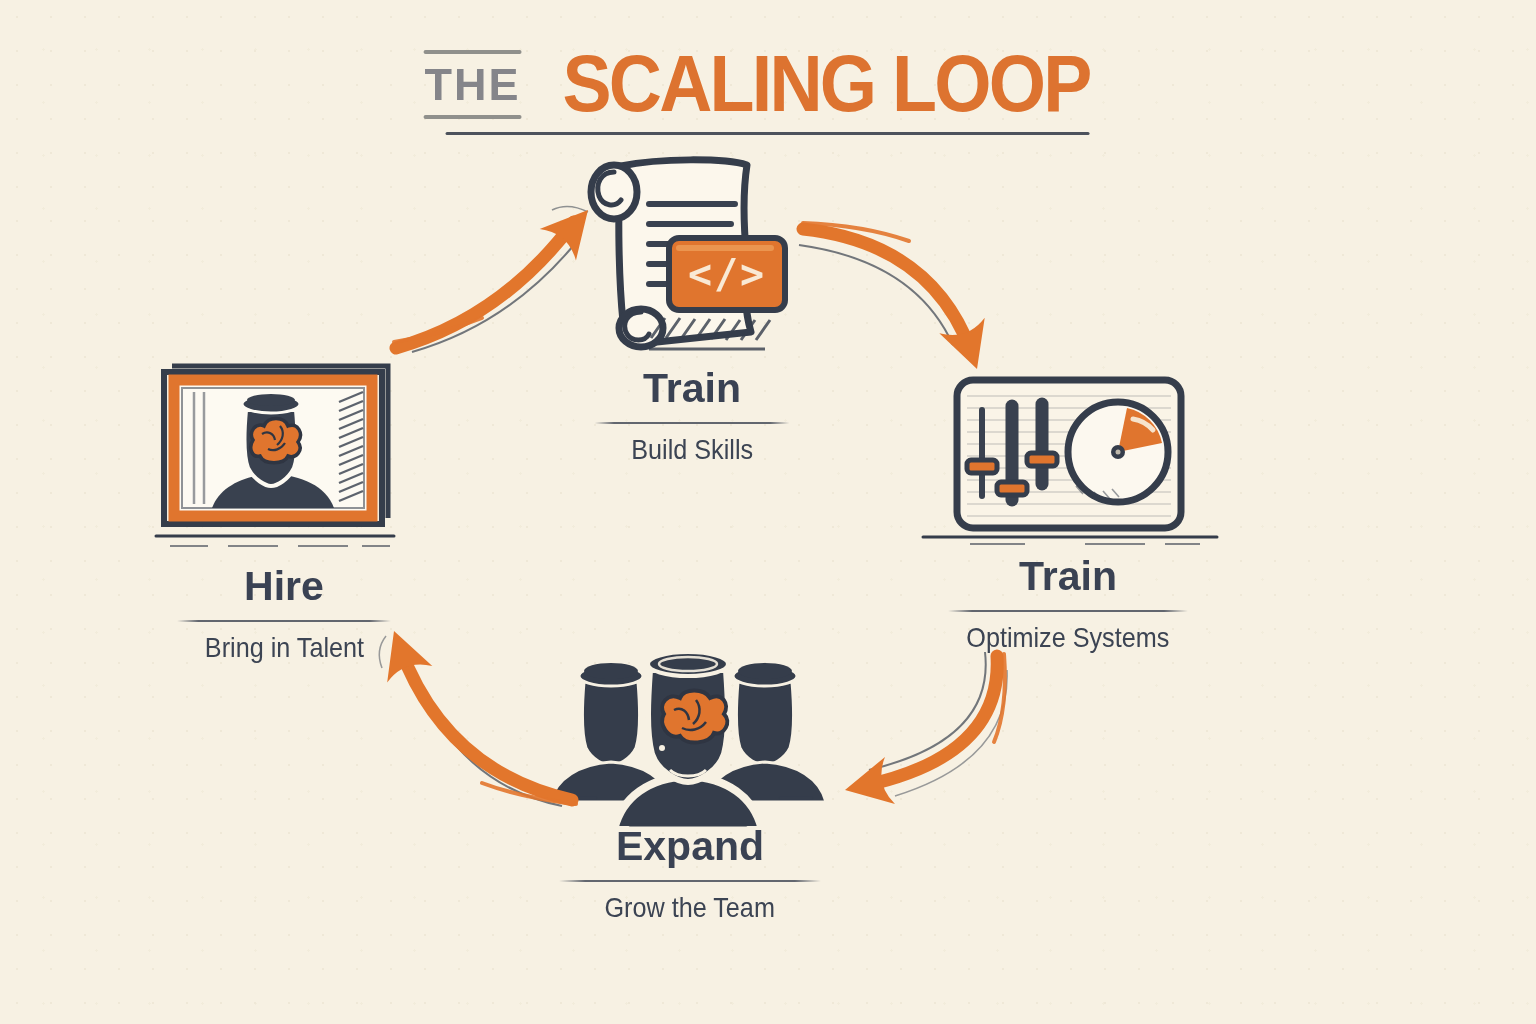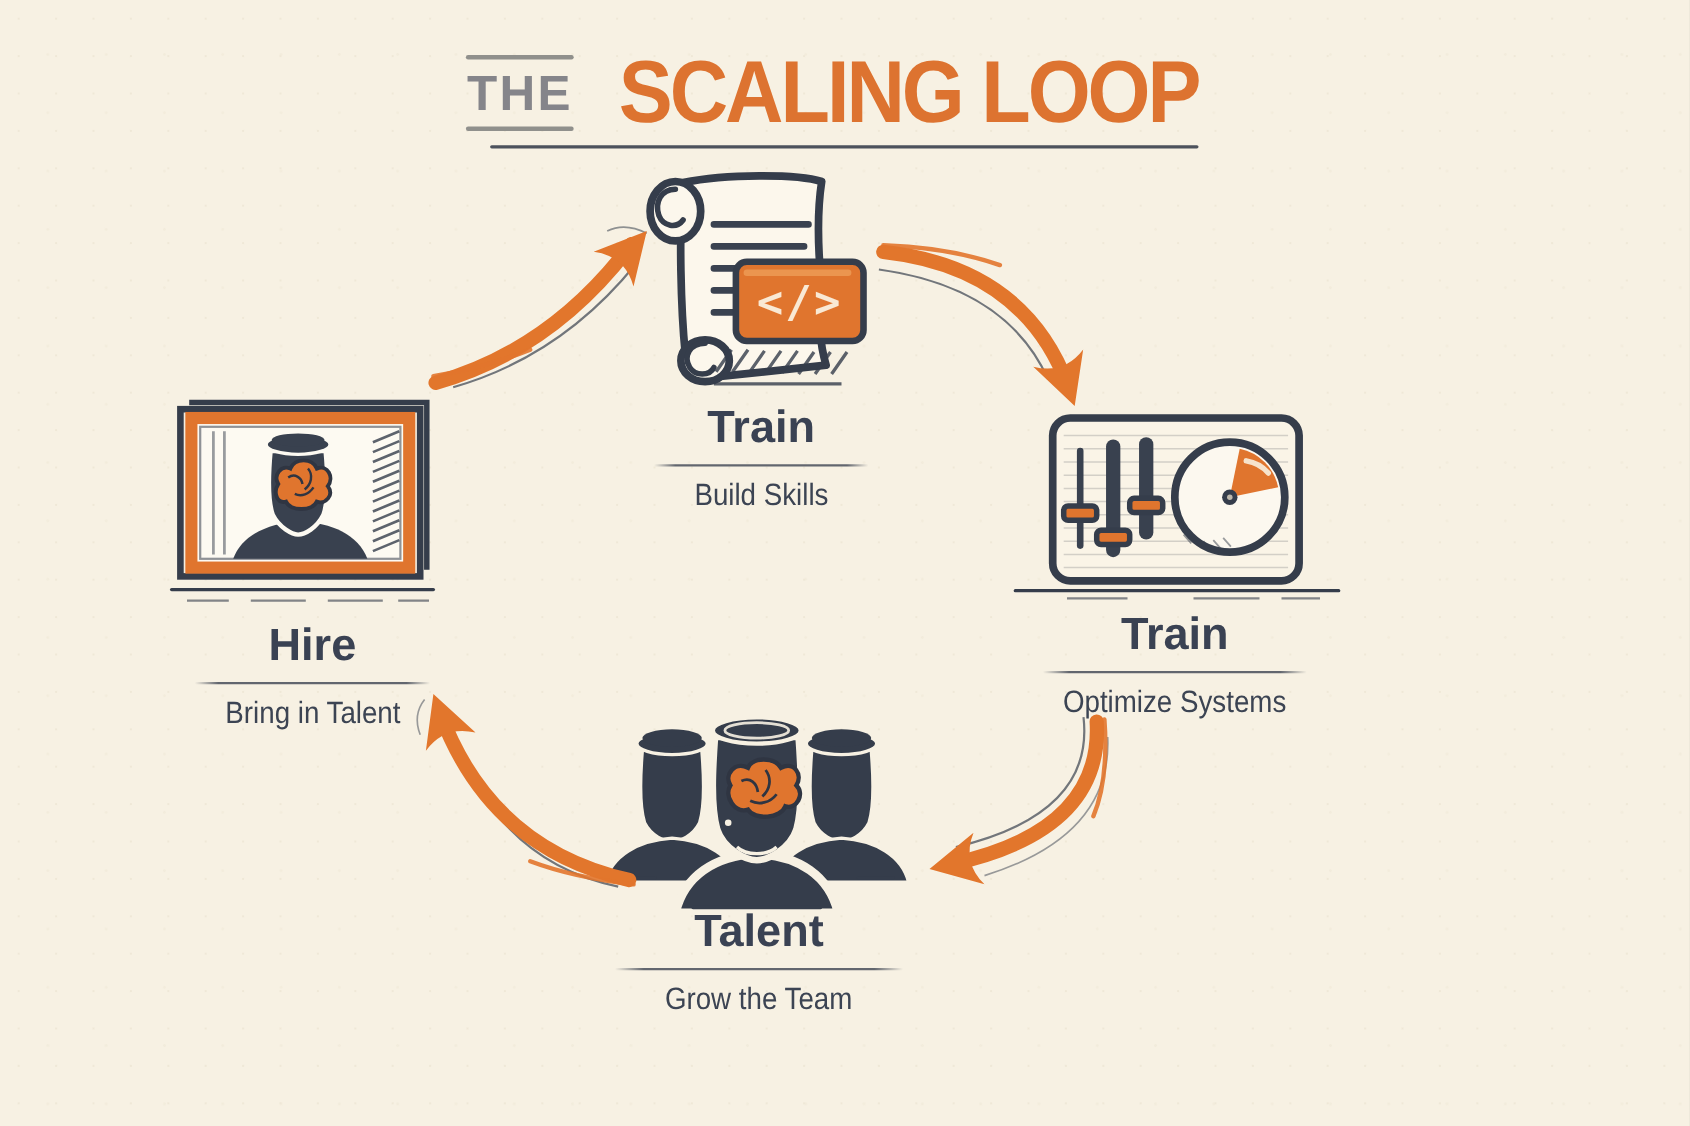--- a/index.html
+++ b/index.html
@@ -214,21 +214,21 @@
     <div class="node-sub">Build Skills</div>
   </div>
 
   <div class="node-labels labels-tune">
     <div class="node-title">Train</div>
     <div class="node-divider divider-tune"></div>
     <div class="node-sub">Optimize Systems</div>
   </div>
 
   <div class="node-labels labels-expand">
-    <div class="node-title">Talent</div>
+    <div class="node-title">Expand</div>
     <div class="node-divider divider-expand"></div>
     <div class="node-sub">Grow the Team</div>
   </div>
 
   <div class="node-labels labels-hire">
     <div class="node-title">Hire</div>
     <div class="node-divider divider-hire"></div>
     <div class="node-sub">Bring in Talent</div>
   </div>
 

